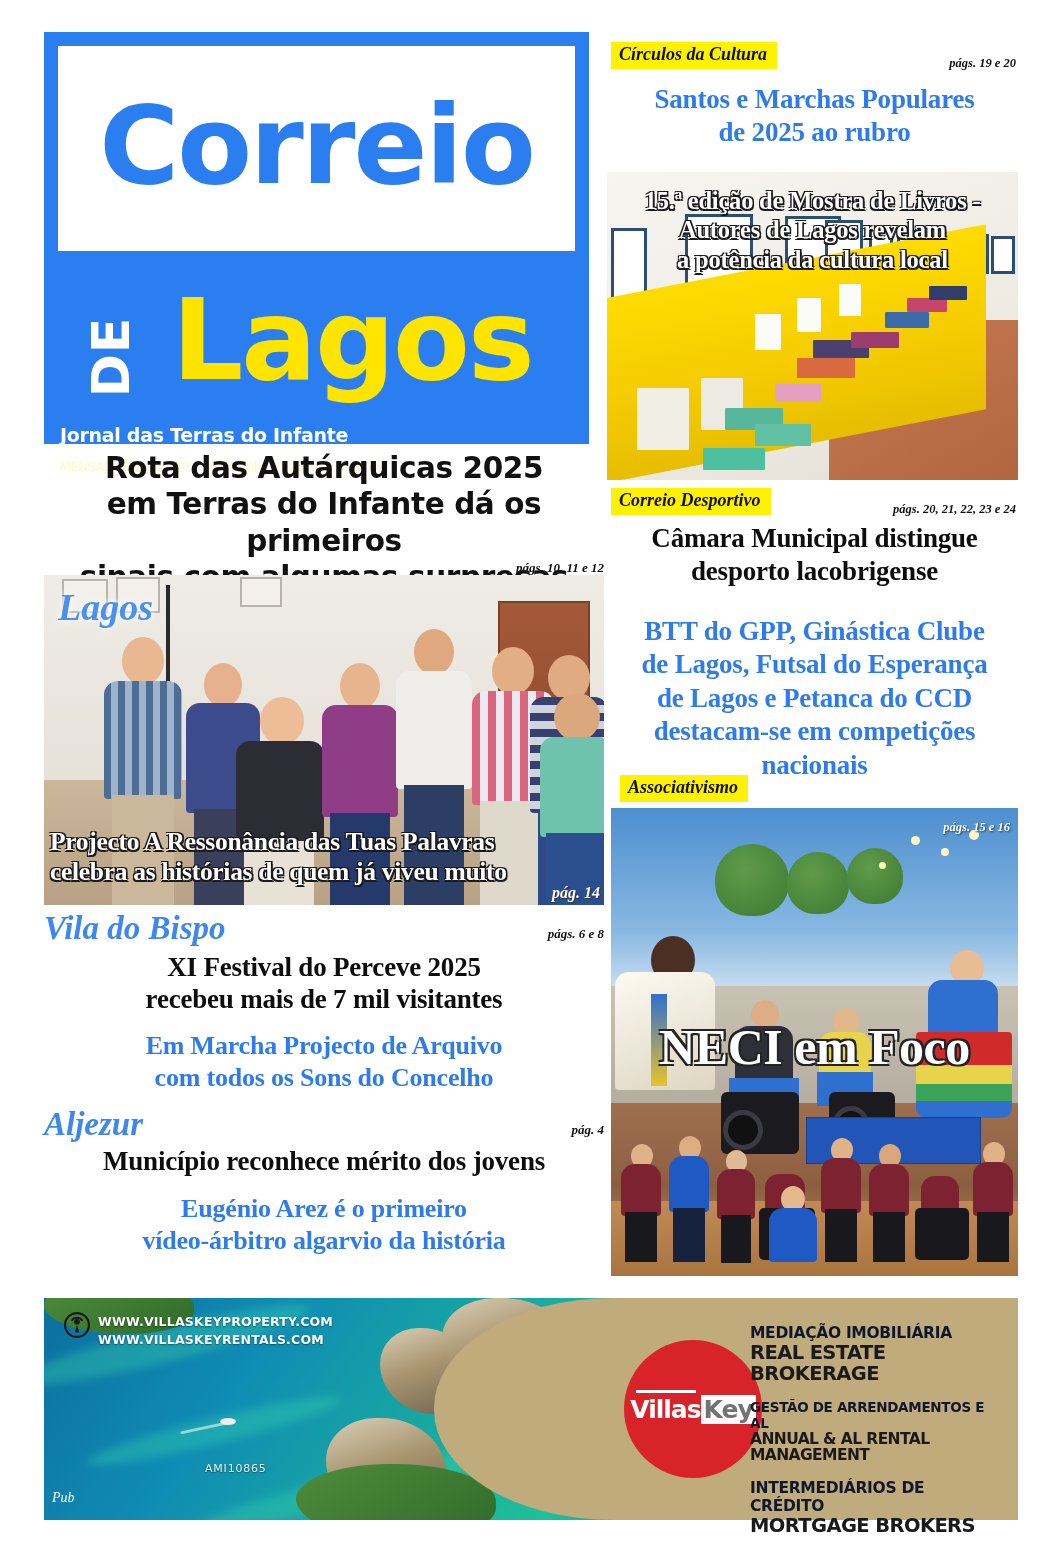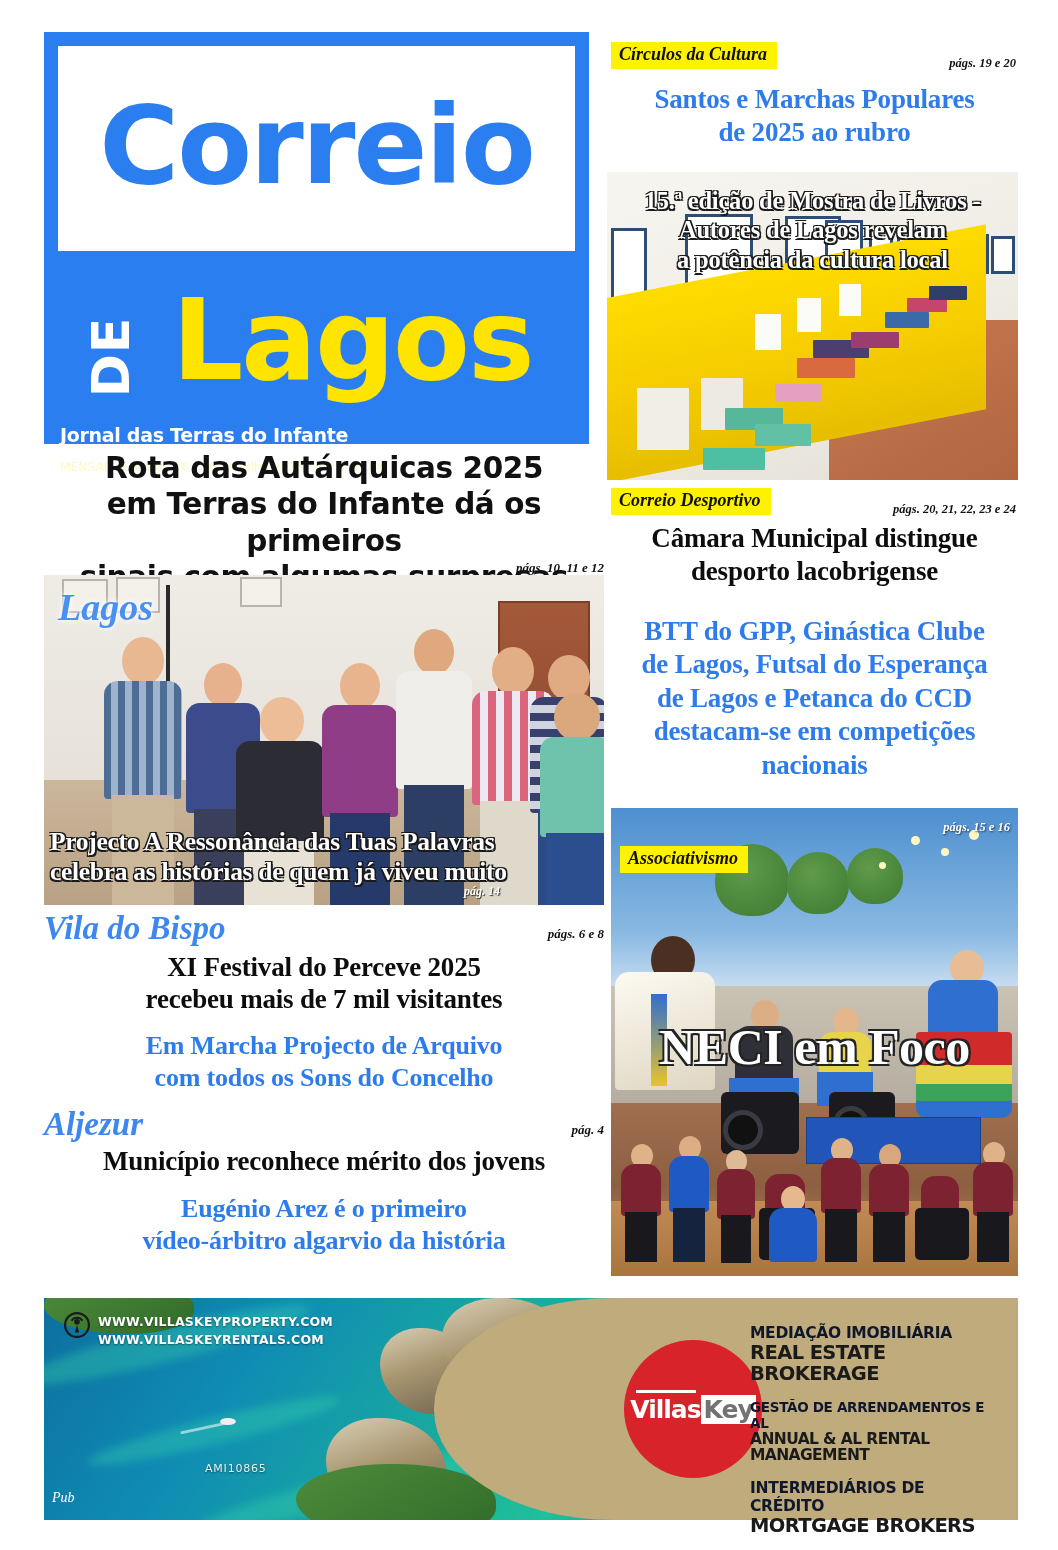--- a/index.html
+++ b/index.html
@@ -163,25 +163,25 @@
     font-weight: bold;
     font-size: 25.5px;
     line-height: 1.18;
     color: #ffffff;
     letter-spacing: -0.3px;
     text-shadow: 1.6px 1.6px 0 #1a1a1a, -1.2px -1.2px 0 #1a1a1a,
                  1.6px -1.2px 0 #1a1a1a, -1.2px 1.6px 0 #1a1a1a;
   }
   .caption-ressonancia-pages {
     position: absolute;
-    left: 44px; top: 884px; width: 456px;
+    left: 44px; top: 884px; width: 556px;
     text-align: right;
     font-family: "Liberation Serif", serif;
     font-style: italic; font-weight: bold;
-    font-size: 12px;
+    font-size: 16px;
     color: #ffffff;
     text-shadow: 1px 1px 1px #333;
   }
 
   
   .sec { position: absolute; width: 560px; left: 44px; }
   .sec-name {
     font-family: "Liberation Serif", serif;
     font-style: italic;
     font-weight: bold;
@@ -662,21 +662,21 @@
     <div class="dancer" style="left:360px;bottom:14px;width:44px;height:120px;">
       <div class="p-head" style="left:12px;top:0;width:22px;height:24px;background:#e0b288;"></div>
       <div class="p-body" style="left:2px;top:20px;width:40px;height:54px;background:#7c2230;"></div>
       <div class="p-legs" style="left:6px;top:70px;width:32px;height:50px;background:#19191d;"></div>
     </div>
     <div class="dancer" style="left:156px;bottom:14px;width:52px;height:76px;">
       <div class="p-head" style="left:14px;top:0;width:24px;height:26px;background:#e5b88e;"></div>
       <div class="p-body" style="left:2px;top:22px;width:48px;height:54px;background:#1f59c4;"></div>
     </div>
   </div>
-  <div class="kicker" style="left:620px;top:846px;">Associativismo</div>
+  <div class="kicker" style="left:620px;top:775px;">Associativismo</div>
   <div class="kicker-pages on-photo" style="left:760px;top:820px;width:250px;">págs. 15 e 16</div>
   <div class="caption-neci">NECI em Foco</div>
 
   <div class="ad">
     <div class="ad-sea"></div>
     <div class="ad-sea-streak" style="left:-30px;top:30px;width:300px;height:34px;"></div>
     <div class="ad-sea-streak" style="left:40px;top:120px;width:260px;height:26px;"></div>
     <div class="ad-sea-streak" style="left:150px;top:176px;width:320px;height:30px;"></div>
     <div class="ad-boat-wake" style="left:136px;top:128px;"></div>
     <div class="ad-boat" style="left:176px;top:120px;"></div>

